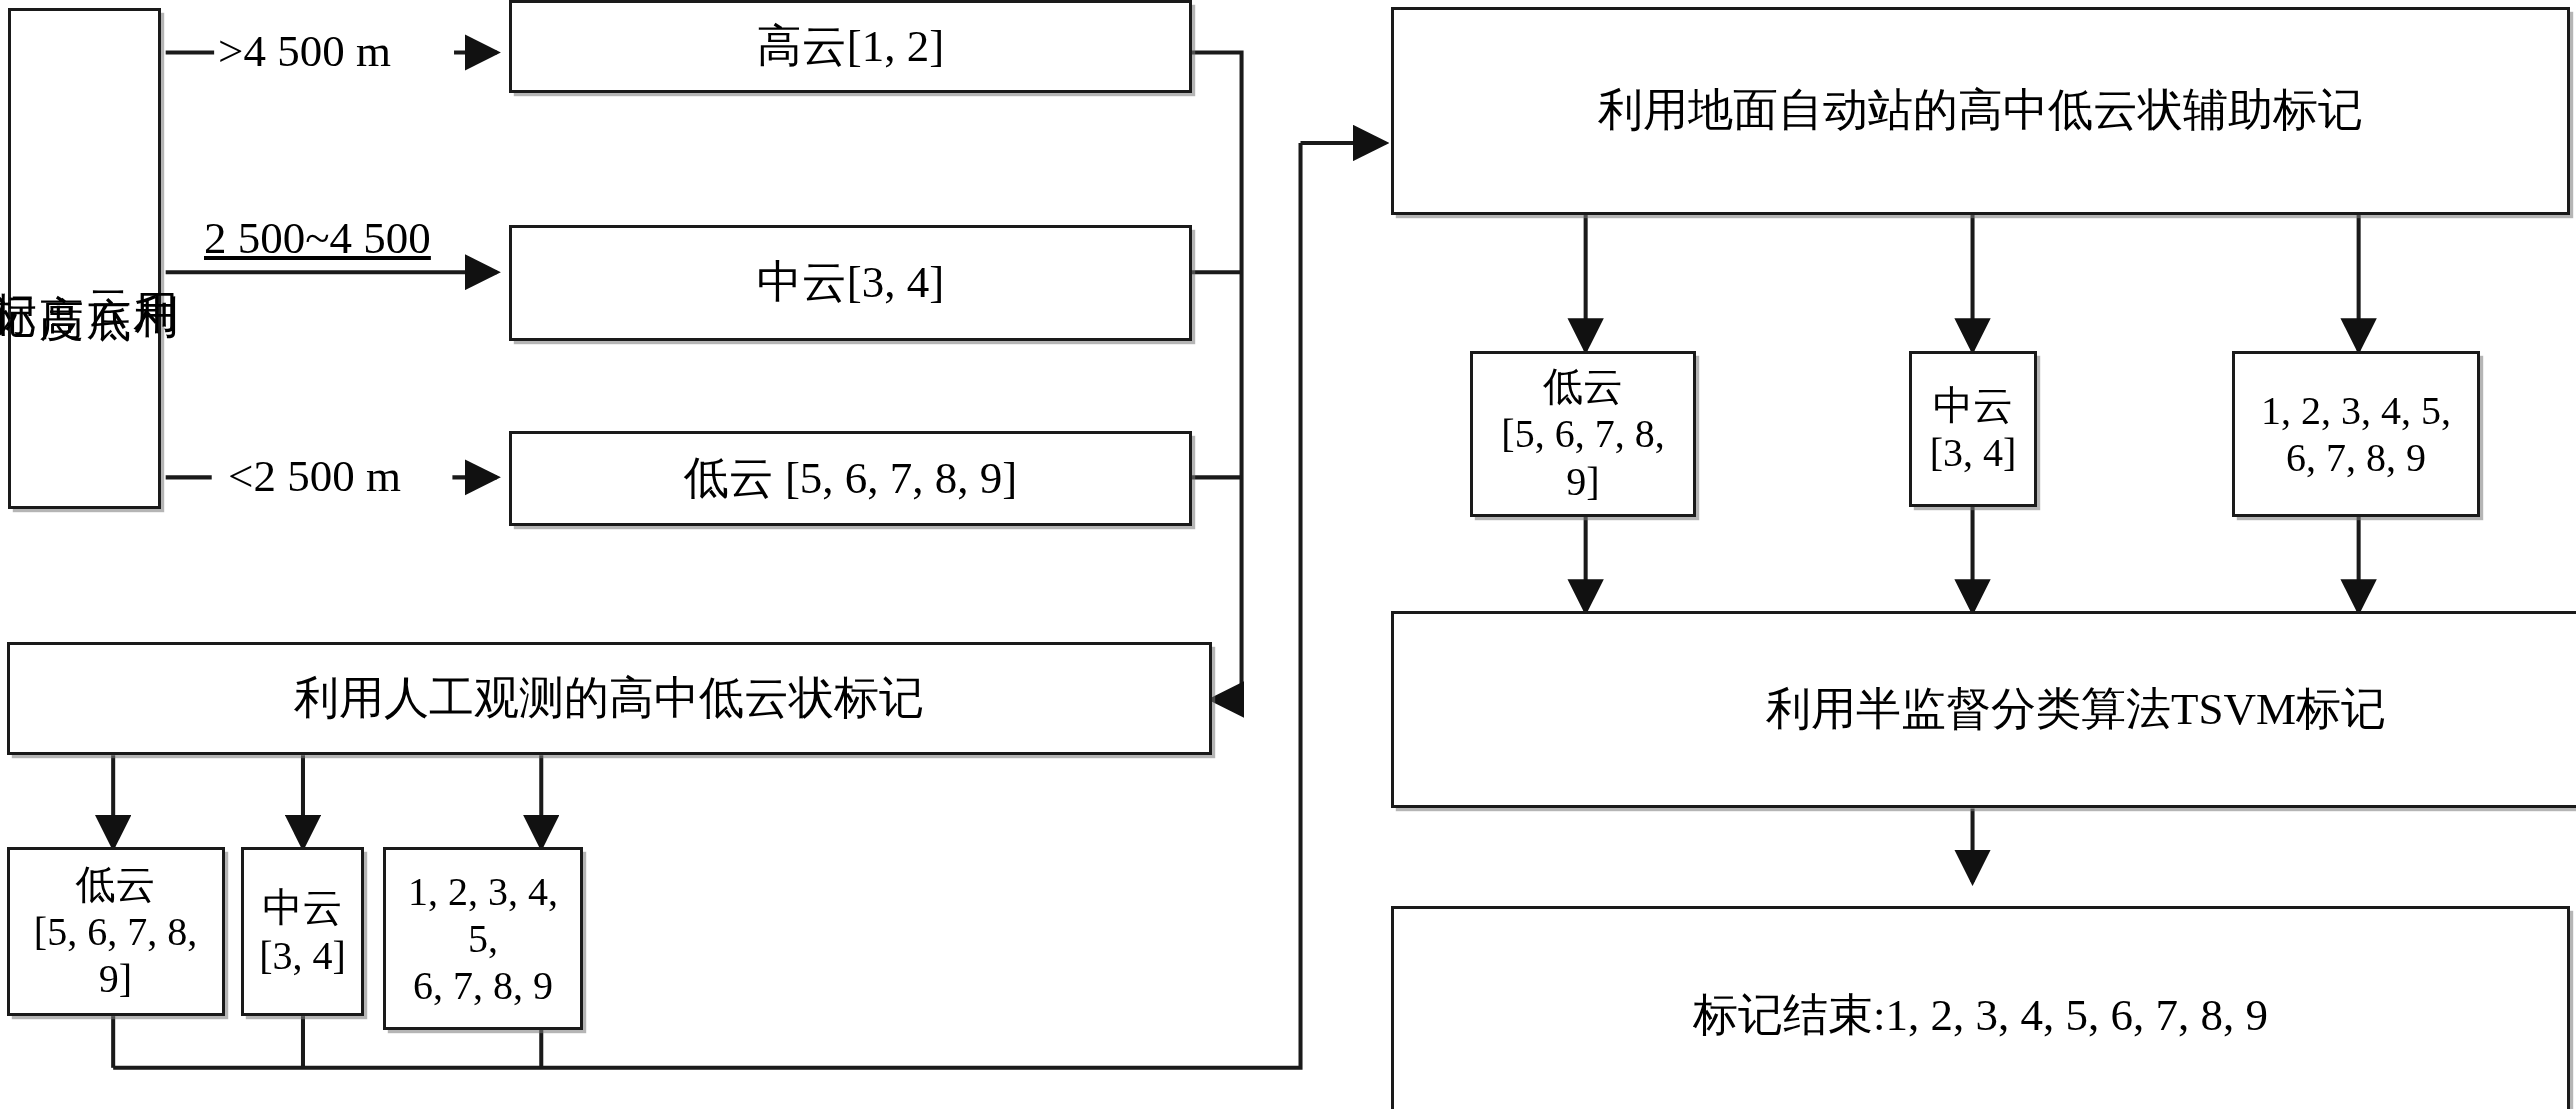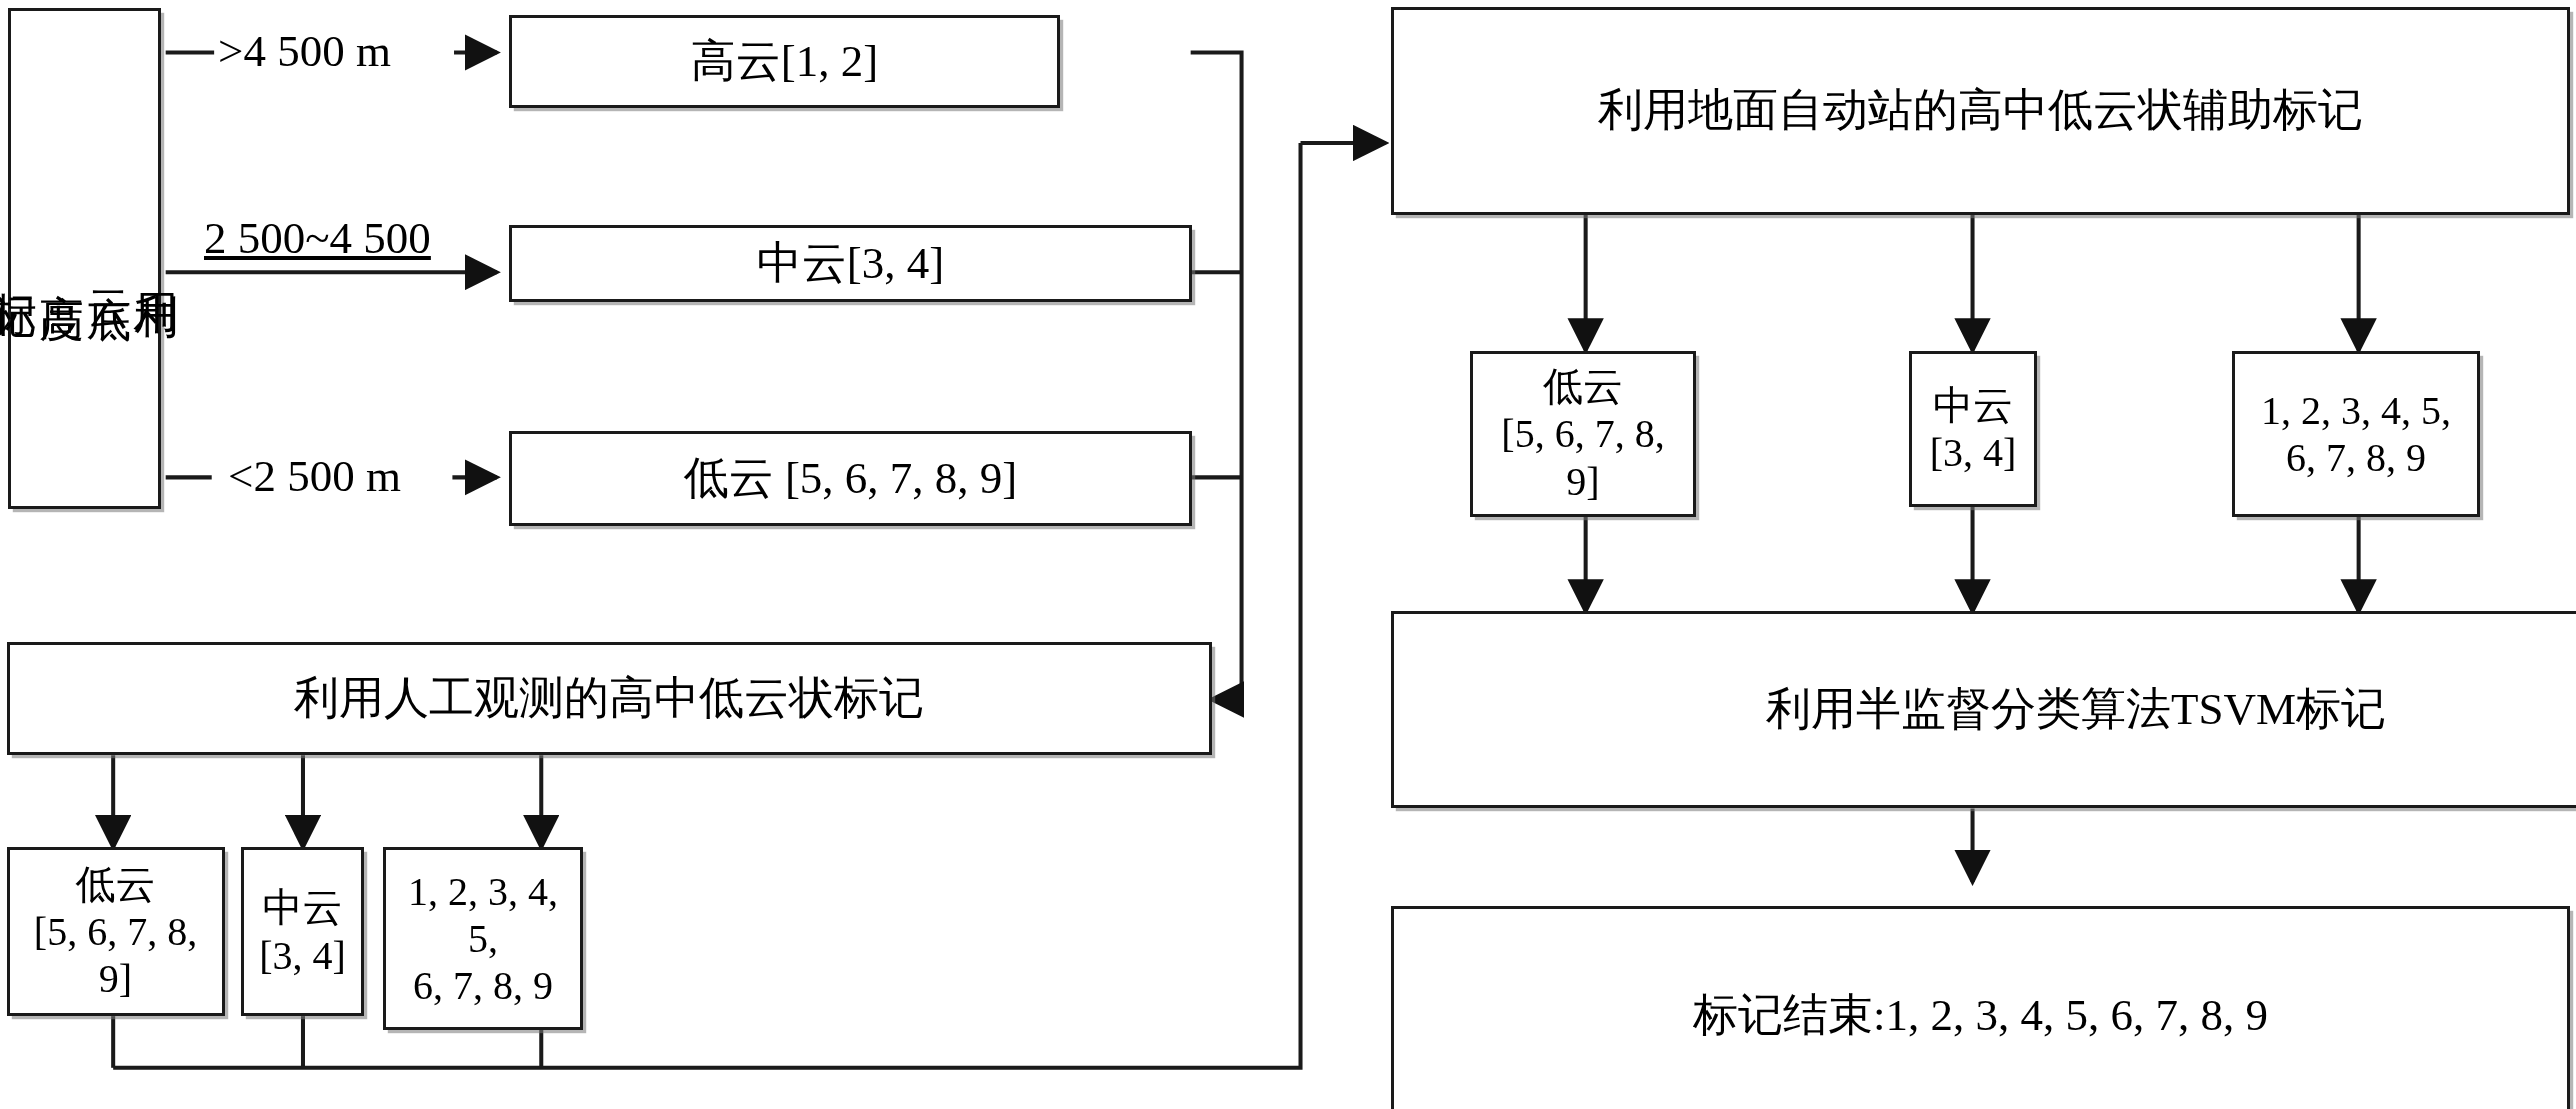--- a/index.html
+++ b/index.html
@@ -125,25 +125,25 @@
 高度
 标记</span>
   </div>
 
   <div class="edge-label f-lg" style="left:218px; top:29px;font-family:Liberation Serif, serif;">&gt;4 500 m</div>
 
   <div class="edge-label f-lg" style="left:204px; top:216px;text-decoration:underline;">2 500~4 500</div>
 
   <div class="edge-label f-lg" style="left:228px; top:454px;">&lt;2 500 m</div>
 
-  <div class="node f-lg" style="left:509px; top:15px; width:551px; height:93px;">
+  <div class="node f-lg" style="left:509px; top:0; width:683px; height:93px;">
     <span class="txt">高云[1, 2]</span>
   </div>
 
-  <div class="node f-lg" style="left:509px; top:225px; width:683px; height:77px;">
+  <div class="node f-lg" style="left:509px; top:225px; width:683px; height:116px;">
     <span class="txt">中云[3, 4]</span>
   </div>
 
   <div class="node f-lg" style="left:509px; top:431px; width:683px; height:95px;">
     <span class="txt">低云 [5, 6, 7, 8, 9]</span>
   </div>
 
   <div class="node f-lg" style="left:6.5px; top:642px; width:1205px; height:113px;">
     <span class="txt">利用人工观测的高中低云状标记</span>
   </div>

